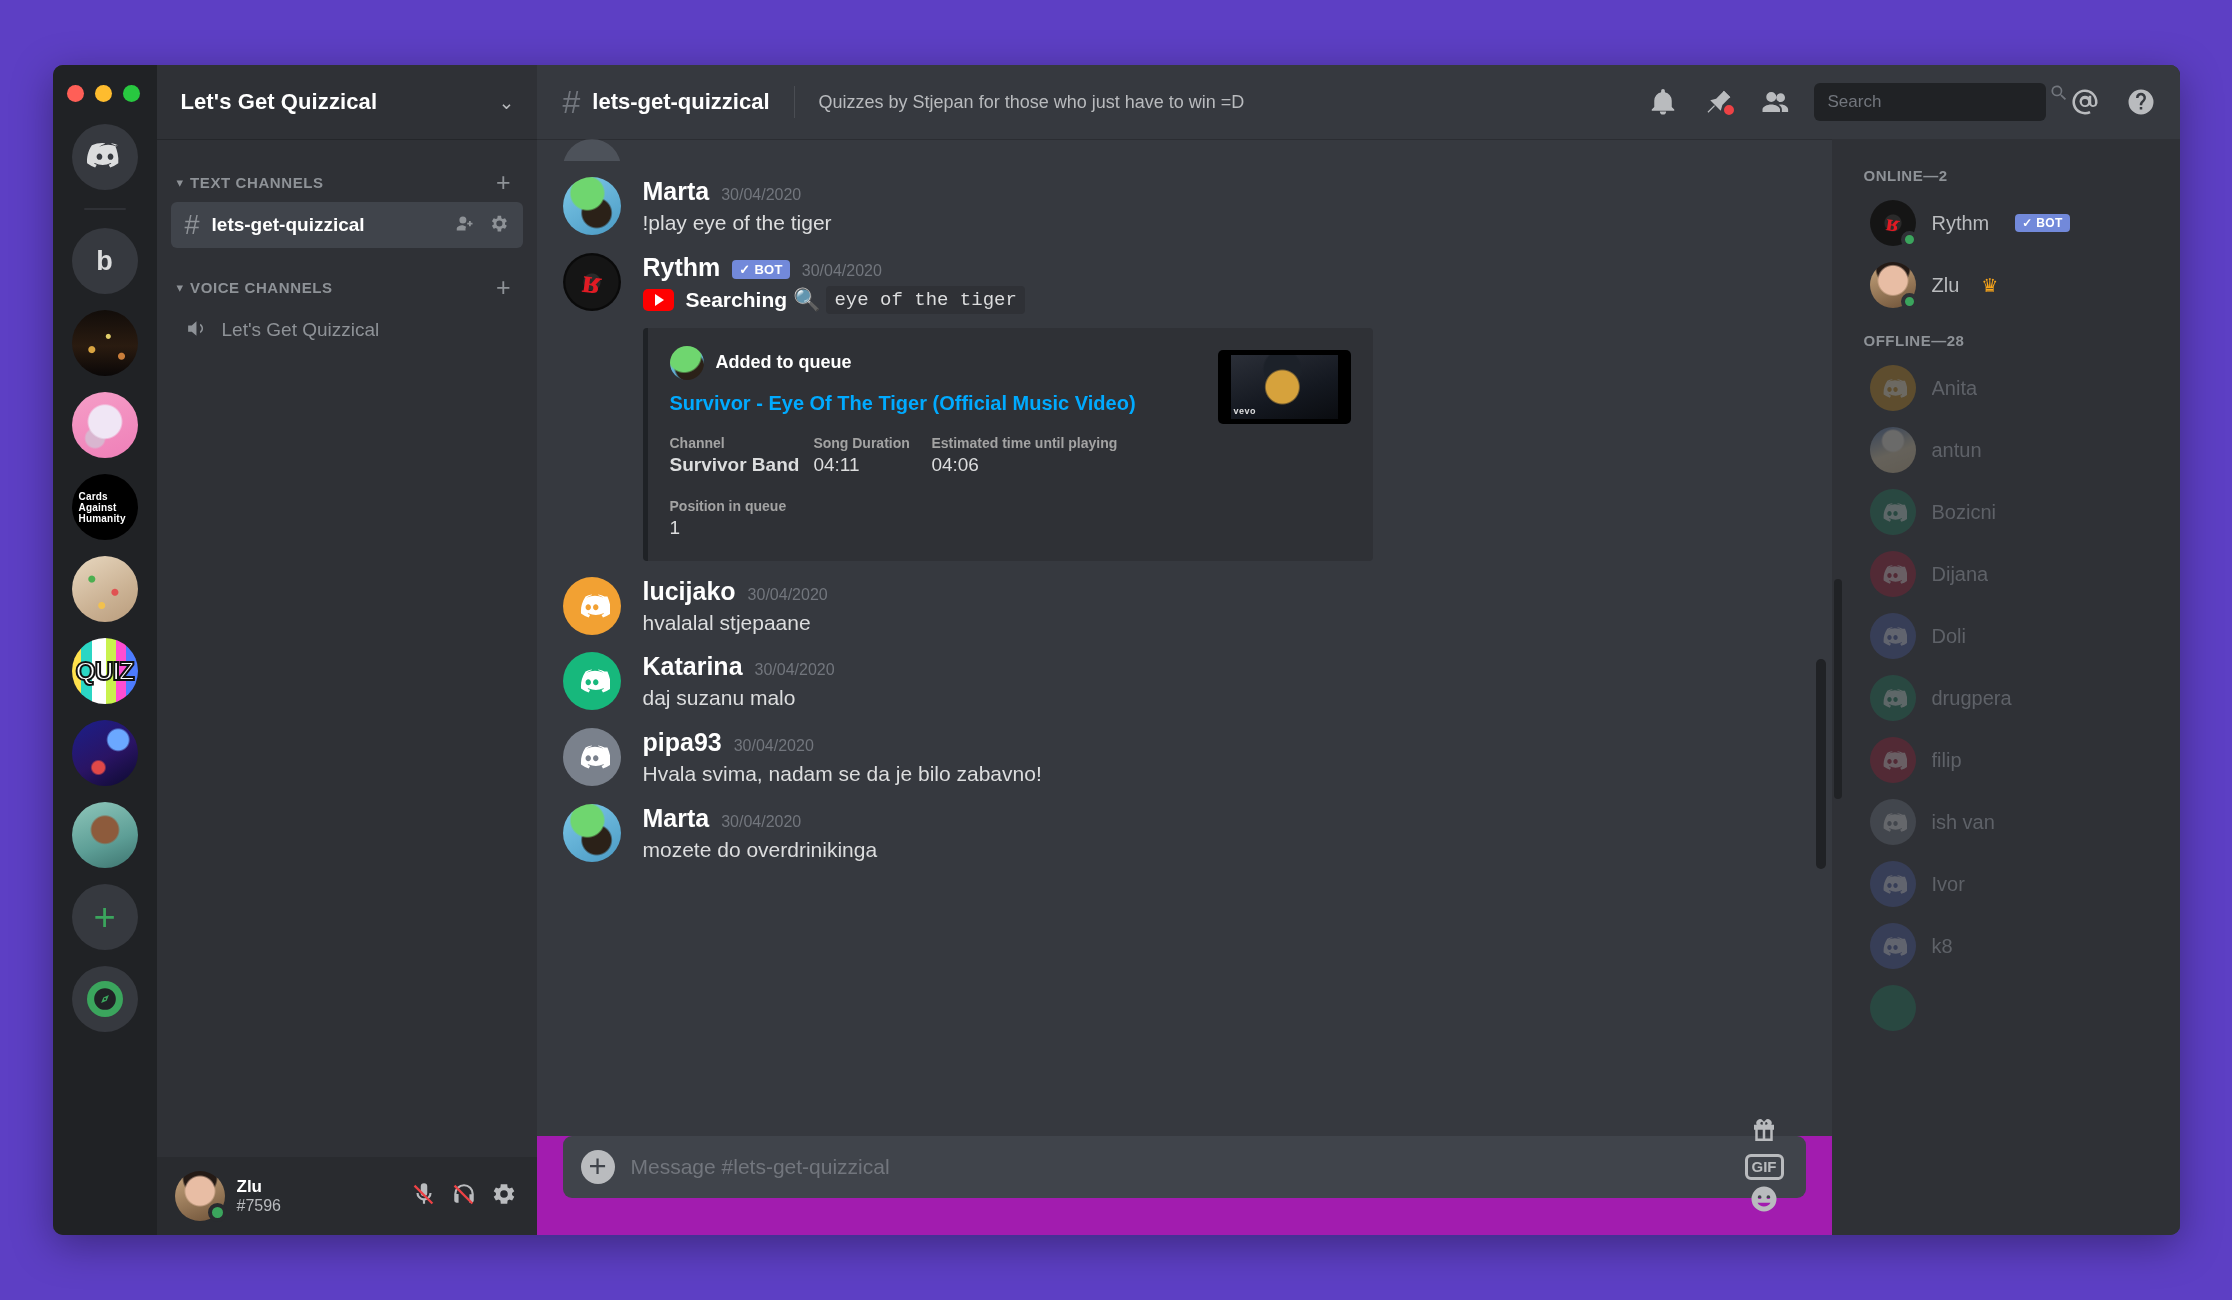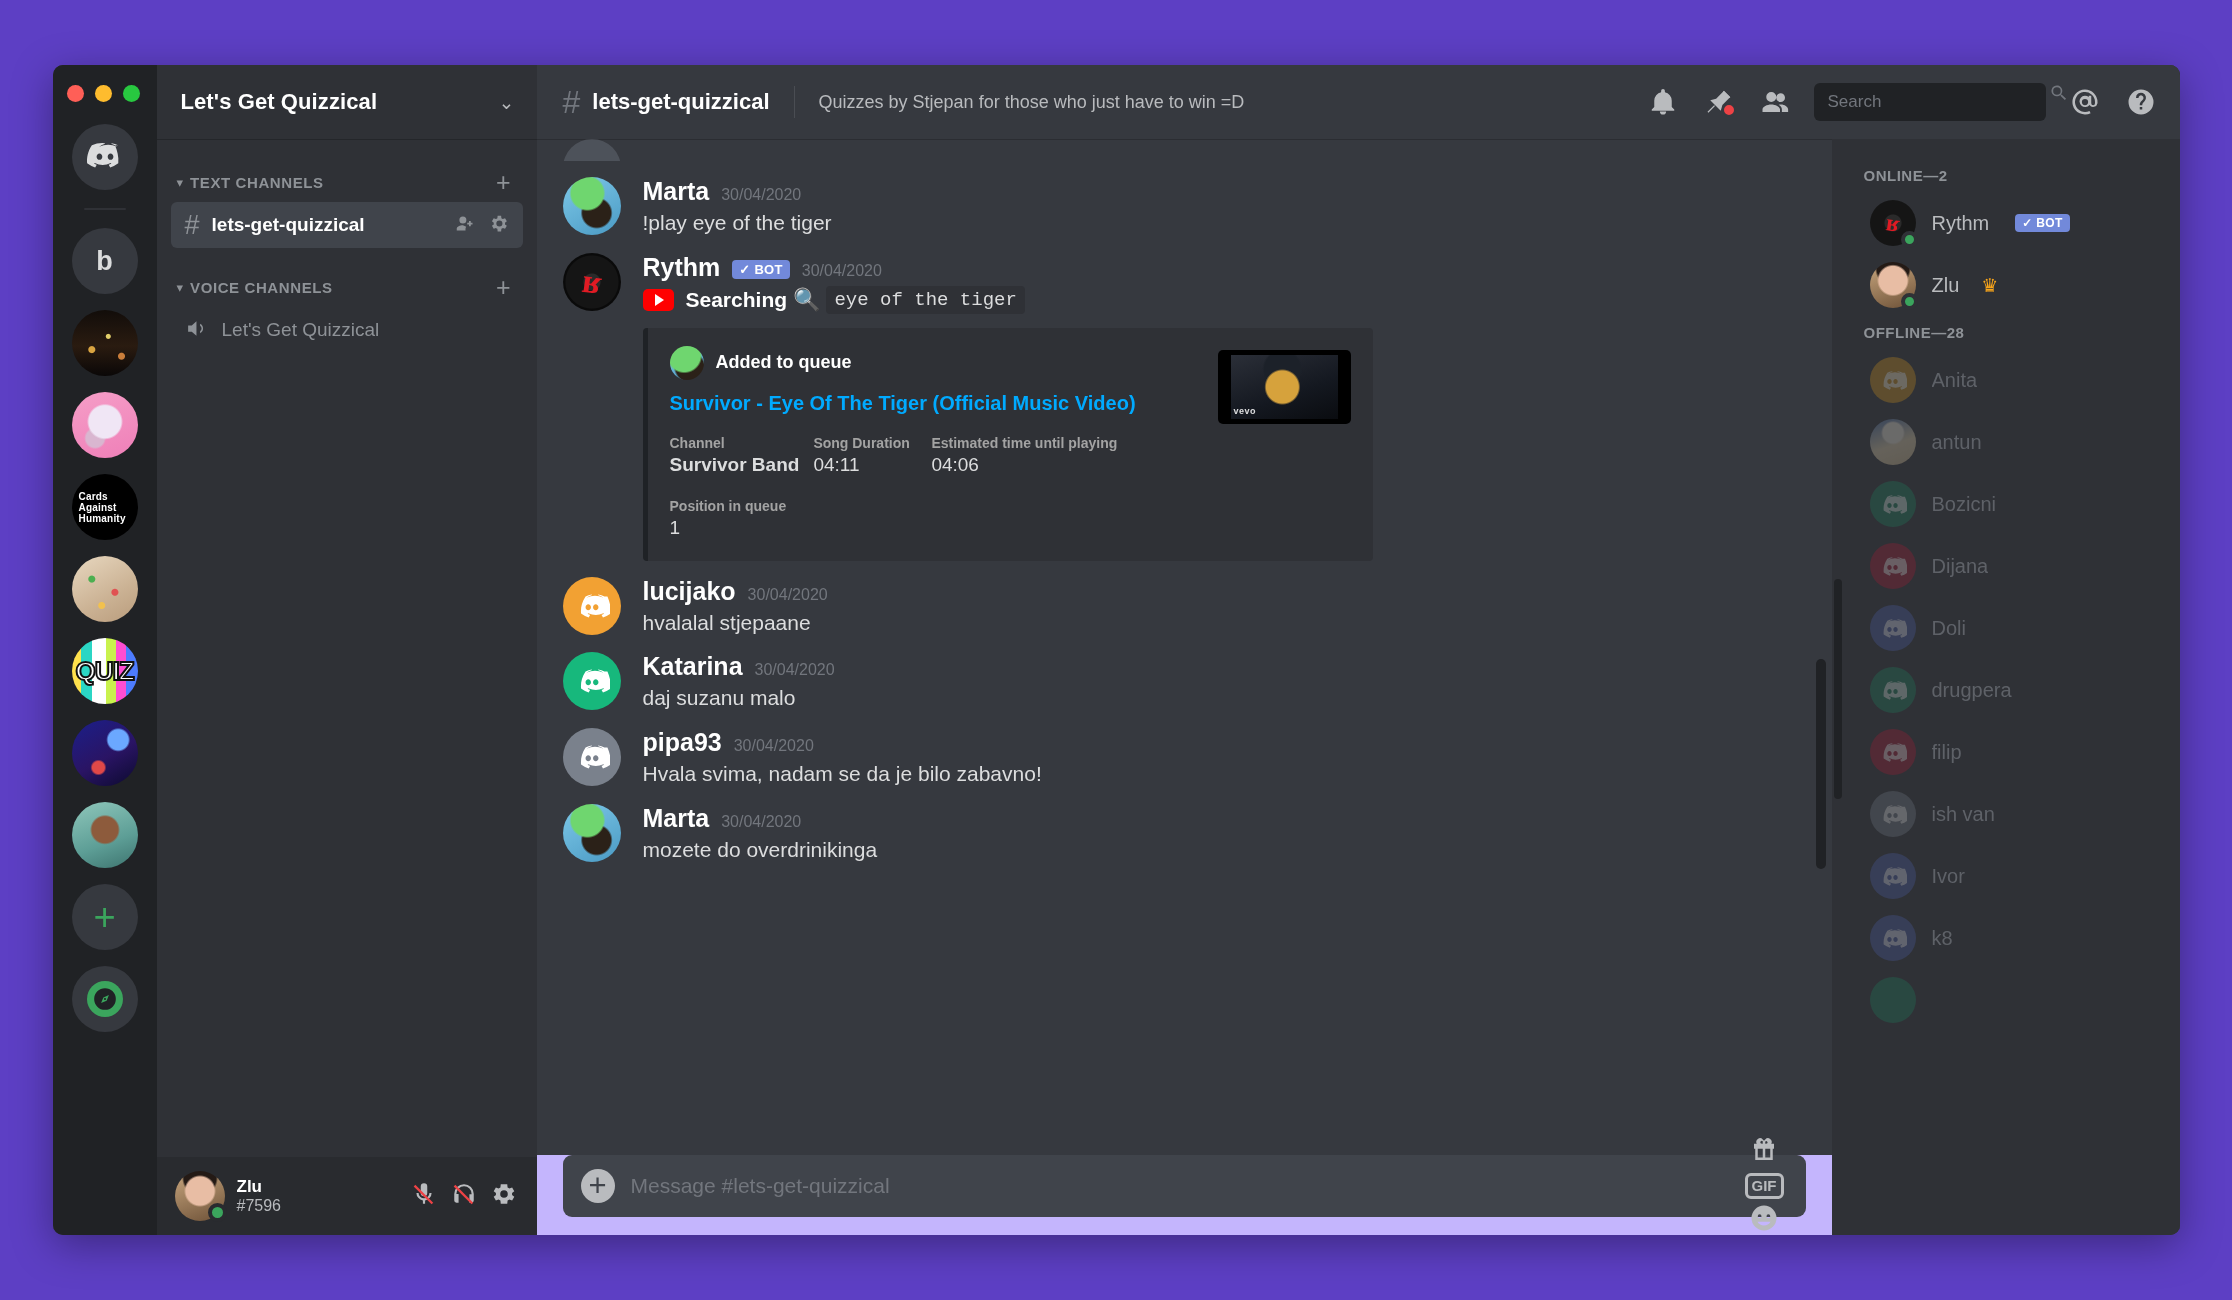--- a/index.html
+++ b/index.html
@@ -293,21 +293,21 @@
   }
   .thumb-art {
     position:absolute; inset: 5px 13px;
     background: radial-gradient(circle at 48% 50%, #d6a23c 0 16px, transparent 18px),
                 radial-gradient(circle at 48% 22%, #1c2129 0 18px, transparent 20px),
                 linear-gradient(160deg,#2b2f38,#141820 60%,#0a0c10);
   }
   .vevo { position:absolute; left: 16px; bottom: 8px; color:#fff; font-size: 9px; font-weight: 700; letter-spacing: .5px; opacity:.85; }
 
   
-  .composer-wrap { padding: 0 26px 18px 26px; background:#c4b5fd; }
+  .composer-wrap { padding: 0 26px 37px 26px; background:#a21caf; }
   .composer {
     background: #40444b; border-radius: 9px;
     height: 62px; display:flex; align-items:center; gap: 16px;
     padding: 0 22px 0 18px;
   }
   .c-plus {
     width: 34px; height: 34px; border-radius: 50%; background:#b9bbbe;
     display:flex; align-items:center; justify-content:center; flex: 0 0 34px; cursor:pointer;
   }
   .c-plus::before { content:"+"; color:#40444b; font-size: 31px; line-height: 26px; font-weight: 500; }
@@ -324,21 +324,21 @@
     line-height: 1.15; cursor: pointer;
   }
 
   
   .members {
     width: 348px; flex: 0 0 348px; background: #2f3136;
     padding: 28px 0 0 0; overflow: hidden; position: relative;
   }
   .m-head {
     color:#8e9297; font-size: 15px; font-weight: 700; letter-spacing: .5px;
-    padding: 0 0 8px 32px; margin-top: 8px;
+    padding: 0 0 8px 32px; margin-top: 16px;
   }
   .m-head.first { margin-top: 0; }
   .m-row {
     display:flex; align-items:center; gap: 16px;
     height: 62px; padding: 0 16px 0 26px; margin: 0 12px;
     border-radius: 6px; cursor: pointer;
   }
   .m-av {
     width: 46px; height: 46px; border-radius: 50%; flex: 0 0 46px;
     position: relative; display:flex; align-items:center; justify-content:center;

